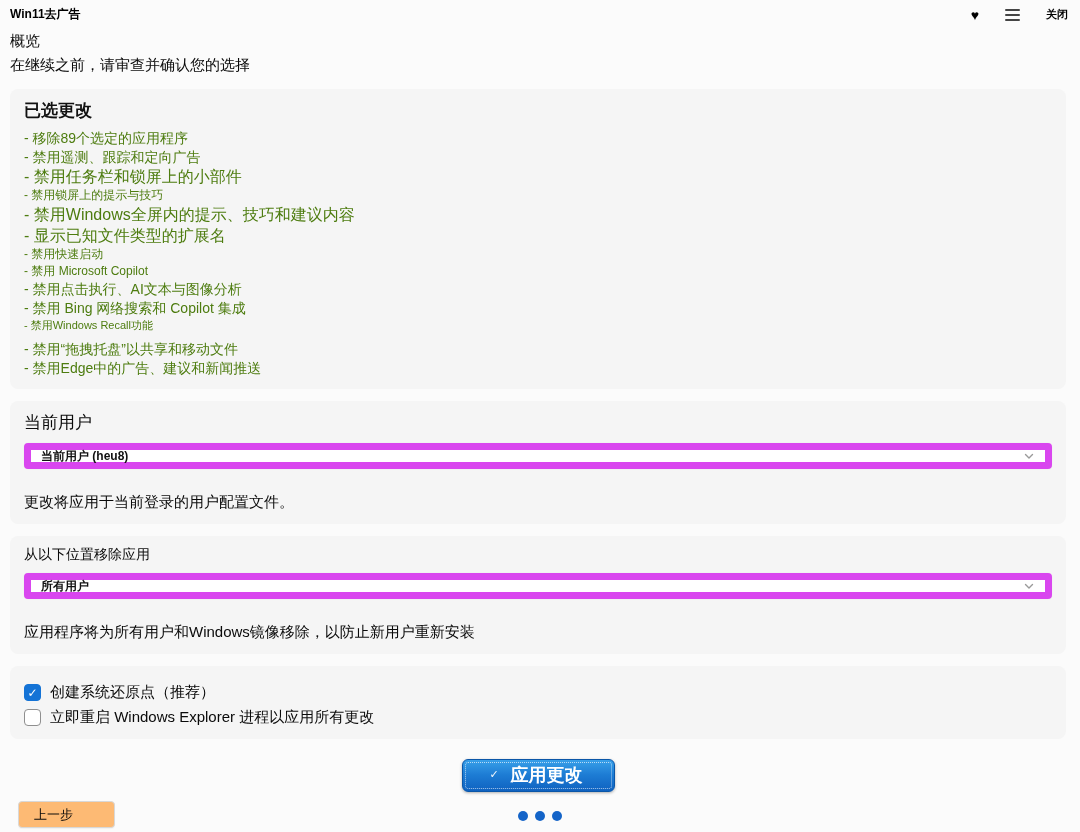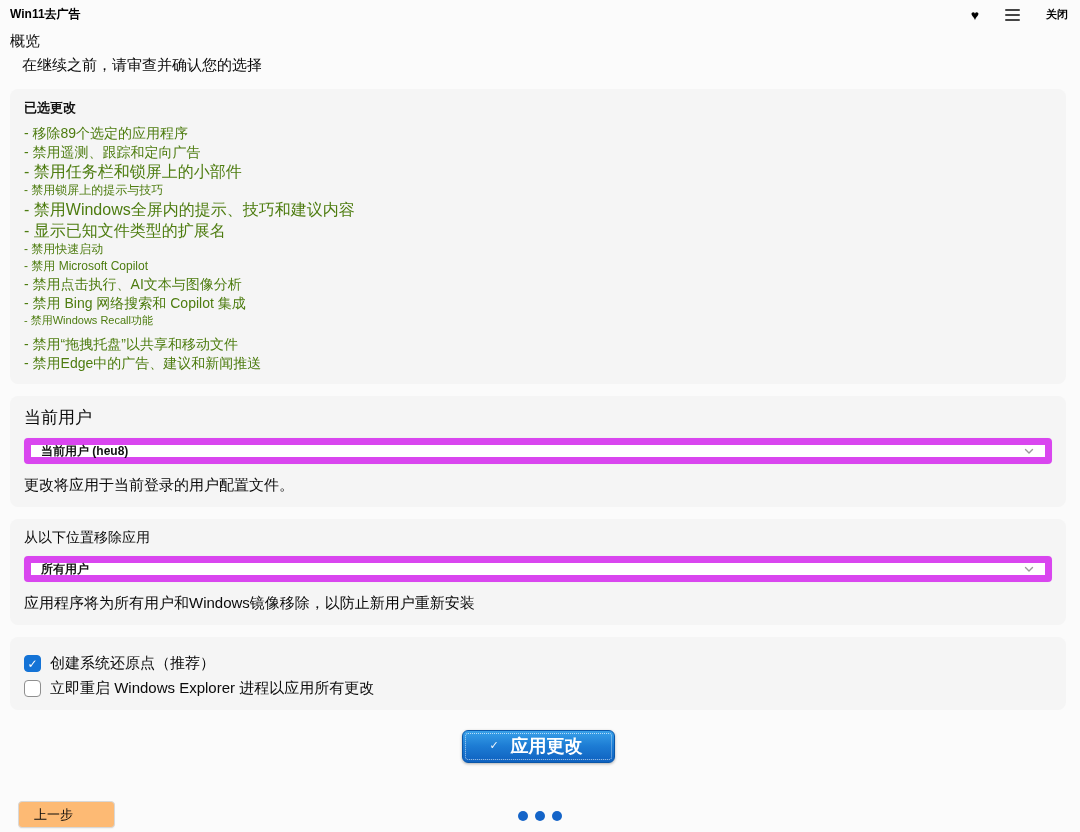--- a/index.html
+++ b/index.html
@@ -17,51 +17,51 @@
   }
   .app-title { font-size:12px; font-weight:bold; color:#000; }
   .topbar-right { display:flex; align-items:center; gap:24px; padding-right:2px; }
   .heart { font-size:14px; color:#000; line-height:1; cursor:pointer; }
   .hamburger { display:flex; flex-direction:column; gap:3px; cursor:pointer; padding:2px; }
   .hamburger span { display:block; width:15px; height:2px; background:#444; border-radius:1px; }
   .close-label { font-size:11px; font-weight:bold; color:#000; cursor:pointer; }
 
   .page-header { padding:8px 2px 0 10px; }
   .page-title { font-size:15px; color:#0a0a0a; }
-  .page-subtitle { font-size:15px; margin-top:5px; color:#0a0a0a;margin-left:12px; }
+  .page-subtitle { font-size:15px; margin-top:5px; color:#0a0a0a; }
 
   .content { padding:0 14px 0 10px; }
   .box {
     background:#f5f5f5; border-radius:8px;
     padding:10px 14px 12px 14px; margin-top:12px;
   }
   .box.first { margin-top:14px; }
 
-  .changes-title { font-size:13px; font-weight:bold; margin-bottom:7px; }
+  .changes-title { font-size:17px; font-weight:bold; margin-bottom:7px; }
   .item { color:#4d7c0f; }
   .item.md { font-size:14px; line-height:18.5px; }
   .item.lg { font-size:16px; line-height:21px; }
   .item.sm { font-size:12px; line-height:17px; }
   .item.xs { font-size:11px; line-height:16px; }
   .item.gap-top { margin-top:7px; }
 
   .section-title-lg { font-size:17px; color:#0a0a0a; }
   .section-title-md { font-size:14px; color:#0a0a0a; }
   .options-title   { font-size:12px; color:#0a0a0a; }
 
   .select {
     margin-top:9px; height:26px; background:#fff;
     border:7px solid #d946ef; border-radius:4px;
     display:flex; align-items:center; justify-content:space-between;
     padding:0 10px; cursor:pointer;
     box-shadow:0 0 0 1px rgba(0,0,0,0.01);
   }
   .select-value { font-size:12px; font-weight:bold; color:#111; }
   .chev { width:12px; height:12px; flex:0 0 auto; }
-  .desc { font-size:15px; margin-top:12px; color:#0a0a0a; }
+  .desc { font-size:15px; margin-top:24px; color:#0a0a0a; }
 
   .check-row { display:flex; align-items:center; gap:9px; margin-top:6px; cursor:pointer; }
   .check-row:first-of-type { margin-top:7px; }
   .checkbox {
     width:17px; height:17px; border-radius:4px; background:#fff;
     border:1px solid #8f8f8f; display:flex; align-items:center; justify-content:center;
     font-size:12px; color:transparent; flex:0 0 auto;
   }
   .checkbox.checked { background:#1473d6; border-color:#1473d6; color:#fff; }
   .check-label { font-size:15px; color:#0a0a0a; }

